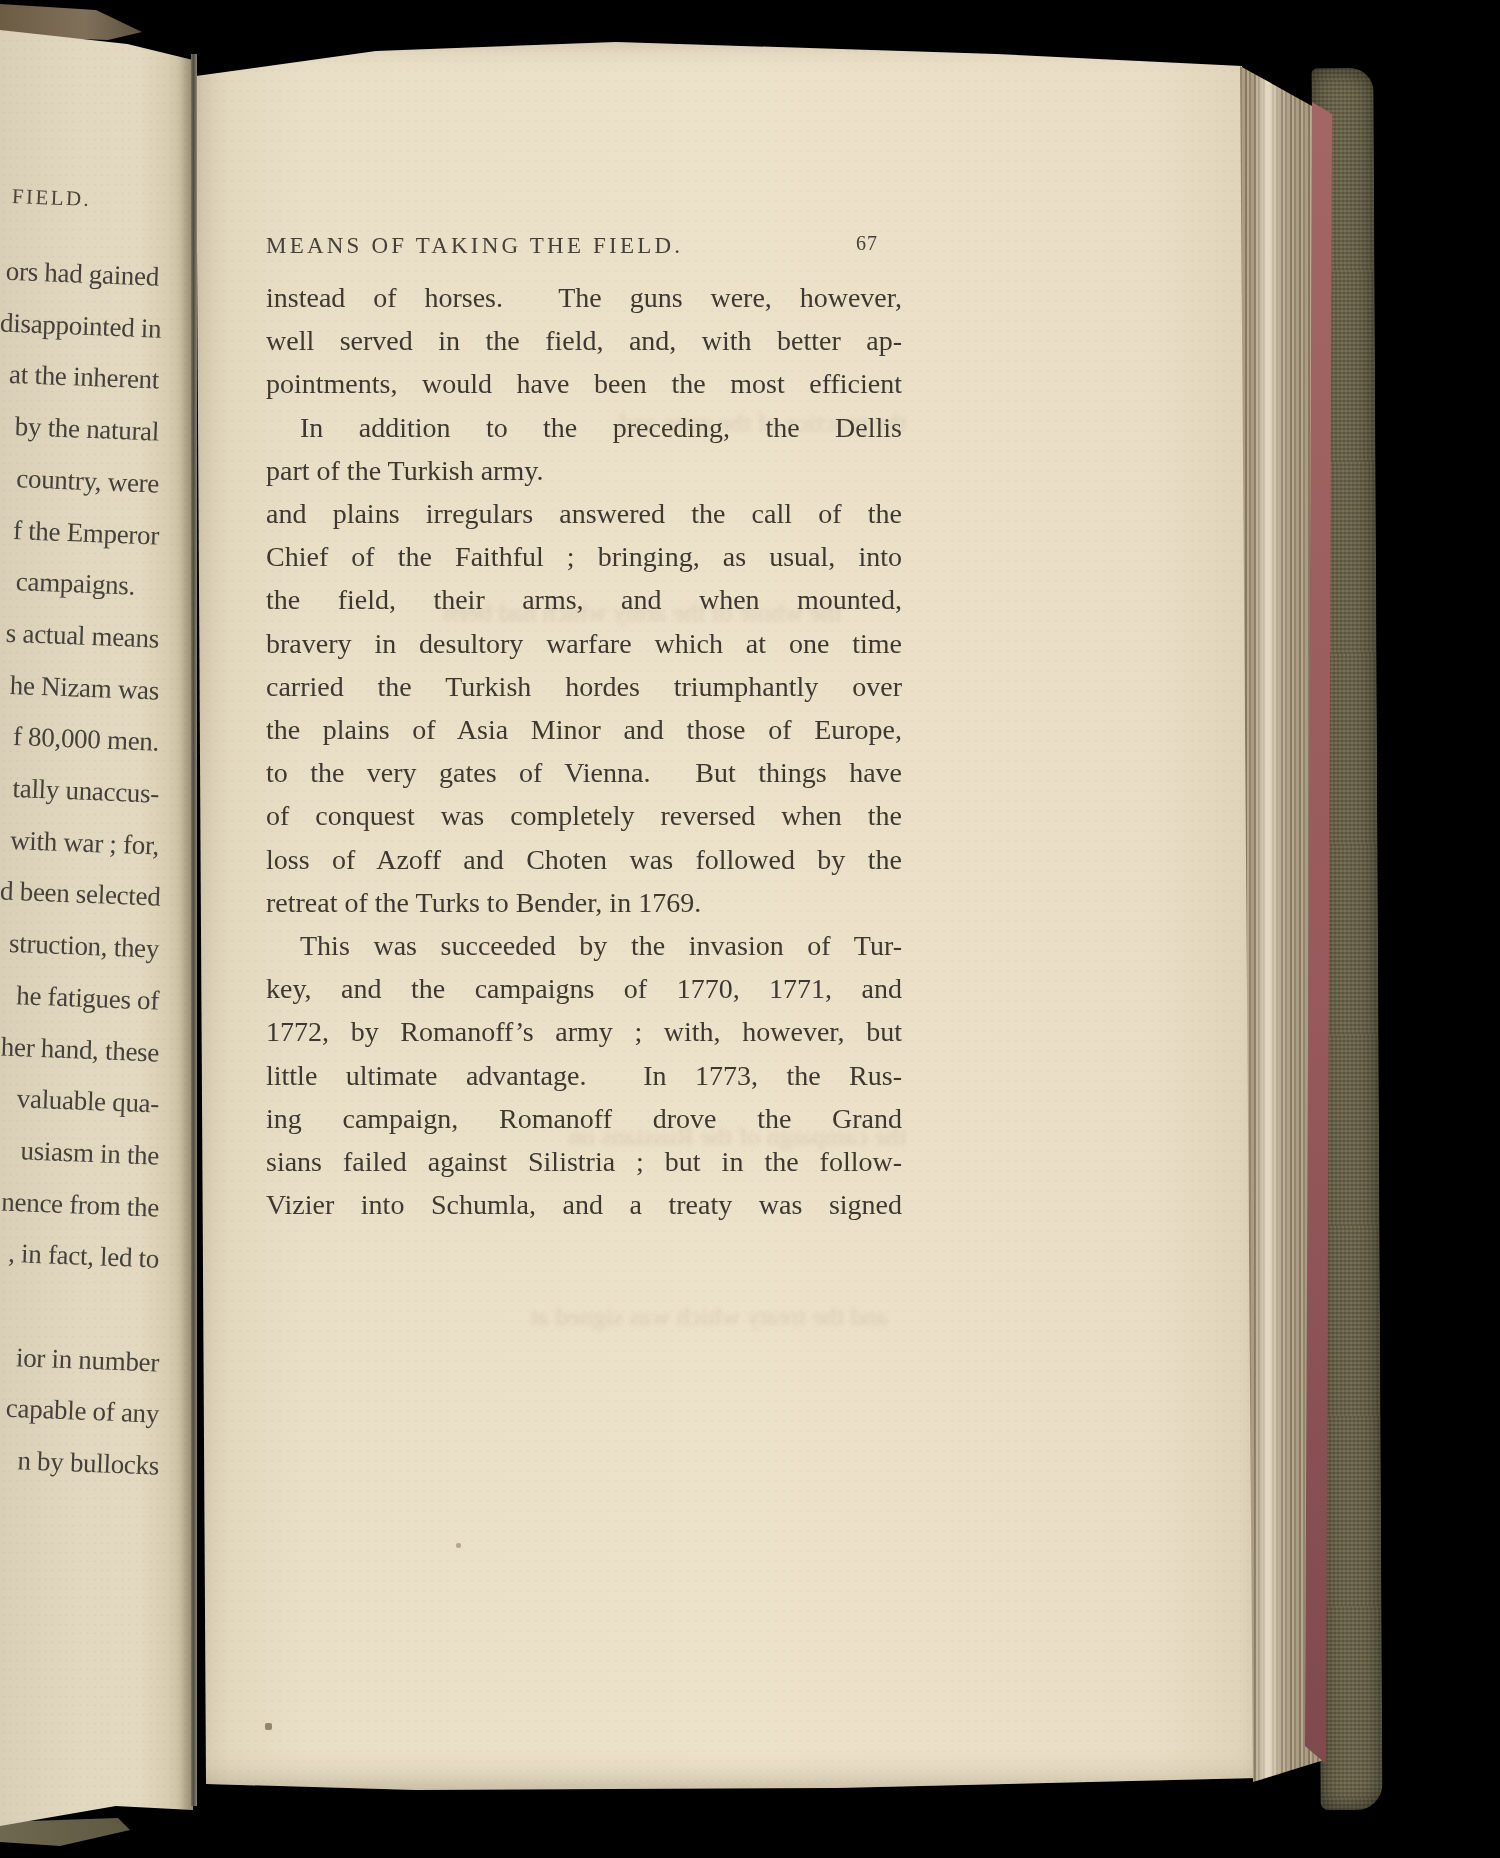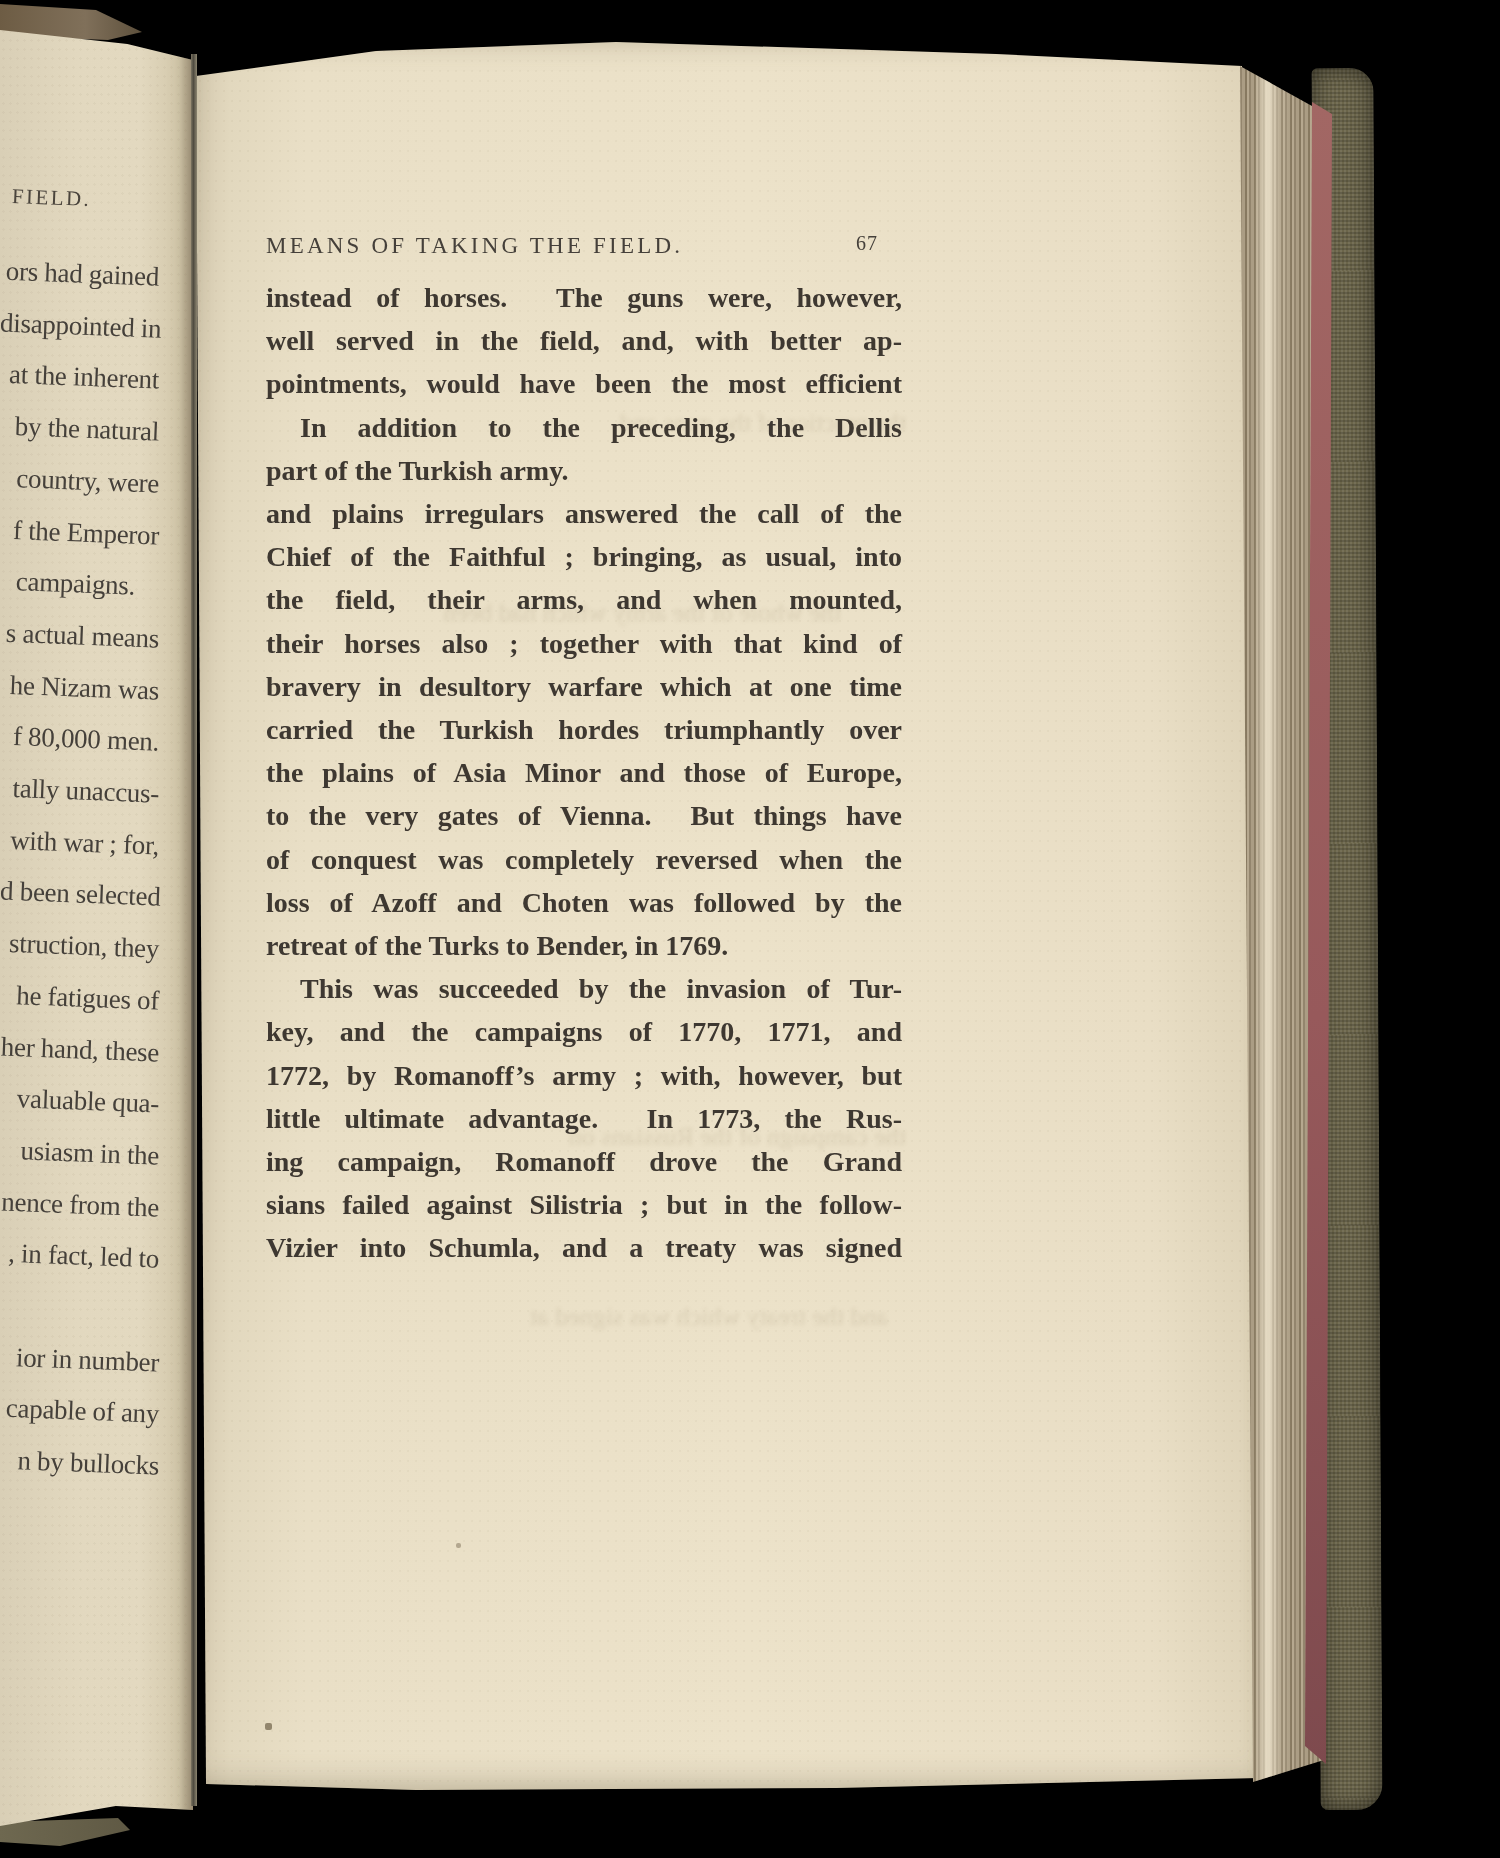--- a/index.html
+++ b/index.html
@@ -35,21 +35,21 @@
     box-shadow:inset 0 20px 30px -18px rgba(105,93,68,.4),inset 0 -24px 34px -20px rgba(105,93,68,.45);}
   .main-page .grain{position:absolute;inset:0;
     background-image:radial-gradient(rgba(110,92,62,.05) 1px,transparent 1.3px);
     background-size:8px 10px;}
   .running-head{position:absolute;left:70px;top:197px;width:636px;text-align:left;
     font-size:23px;letter-spacing:3.2px;color:#45403a;}
   .page-num{position:absolute;left:610px;top:196px;width:72px;text-align:right;
     font-size:20px;letter-spacing:1px;color:#45403a;}
   .body-col{position:absolute;left:70px;top:240px;width:636px;
     font-size:28px;color:#3e3831;}
-  .bl{line-height:43.2px;text-align:justify;text-align-last:justify;font-weight:bold;}
+  .bl{line-height:43.2px;text-align:justify;text-align-last:justify;}
   .bl.par-end{text-align-last:left;}
   .bl.indent{text-indent:34px;}
 
   
   .ghosts{position:absolute;inset:0;pointer-events:none;}
   .ghost{position:absolute;font-size:26px;color:#6e5c3c;opacity:.14;filter:blur(2px);
     transform:scaleX(-1);white-space:nowrap;overflow:hidden;}
   .ghost:nth-child(1){left:330px;top:372px;width:380px;}
   .ghost:nth-child(2){left:215px;top:562px;width:430px;}
   .ghost:nth-child(3){left:300px;top:1086px;width:410px;}
@@ -140,21 +140,20 @@
 
     <div class="body-col">
         <div class="bl">instead of horses.&nbsp; The guns were, however,</div>
         <div class="bl">well served in the field, and, with better ap-</div>
         <div class="bl">pointments, would have been the most efficient</div>
         <div class="bl indent">In addition to the preceding, the Dellis</div>
         <div class="bl par-end">part of the Turkish army.</div>
         <div class="bl">and plains irregulars answered the call of the</div>
         <div class="bl">Chief of the Faithful ; bringing, as usual, into</div>
         <div class="bl">the field, their arms, and when mounted,</div>
-        <div class="bl">their horses also ; together with that kind of</div>
         <div class="bl">bravery in desultory warfare which at one time</div>
         <div class="bl">carried the Turkish hordes triumphantly over</div>
         <div class="bl">the plains of Asia Minor and those of Europe,</div>
         <div class="bl">to the very gates of Vienna.&nbsp; But things have</div>
         <div class="bl">of conquest was completely reversed when the</div>
         <div class="bl">loss of Azoff and Choten was followed by the</div>
         <div class="bl par-end">retreat of the Turks to Bender, in 1769.</div>
         <div class="bl indent">This was succeeded by the invasion of Tur-</div>
         <div class="bl">key, and the campaigns of 1770, 1771, and</div>
         <div class="bl">1772, by Romanoff’s army ; with, however, but</div>

